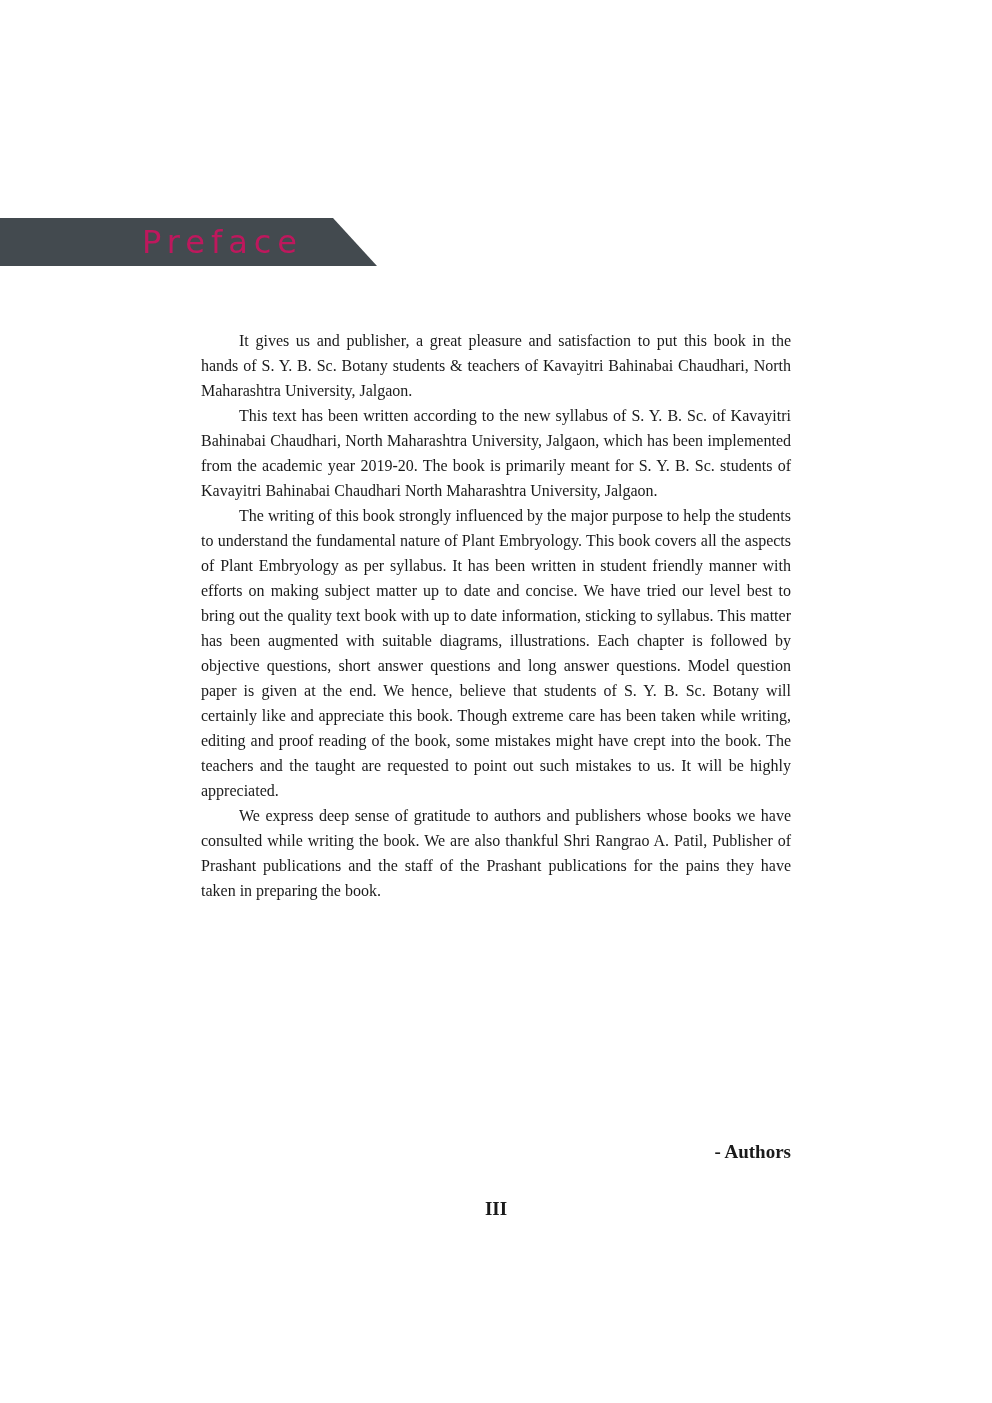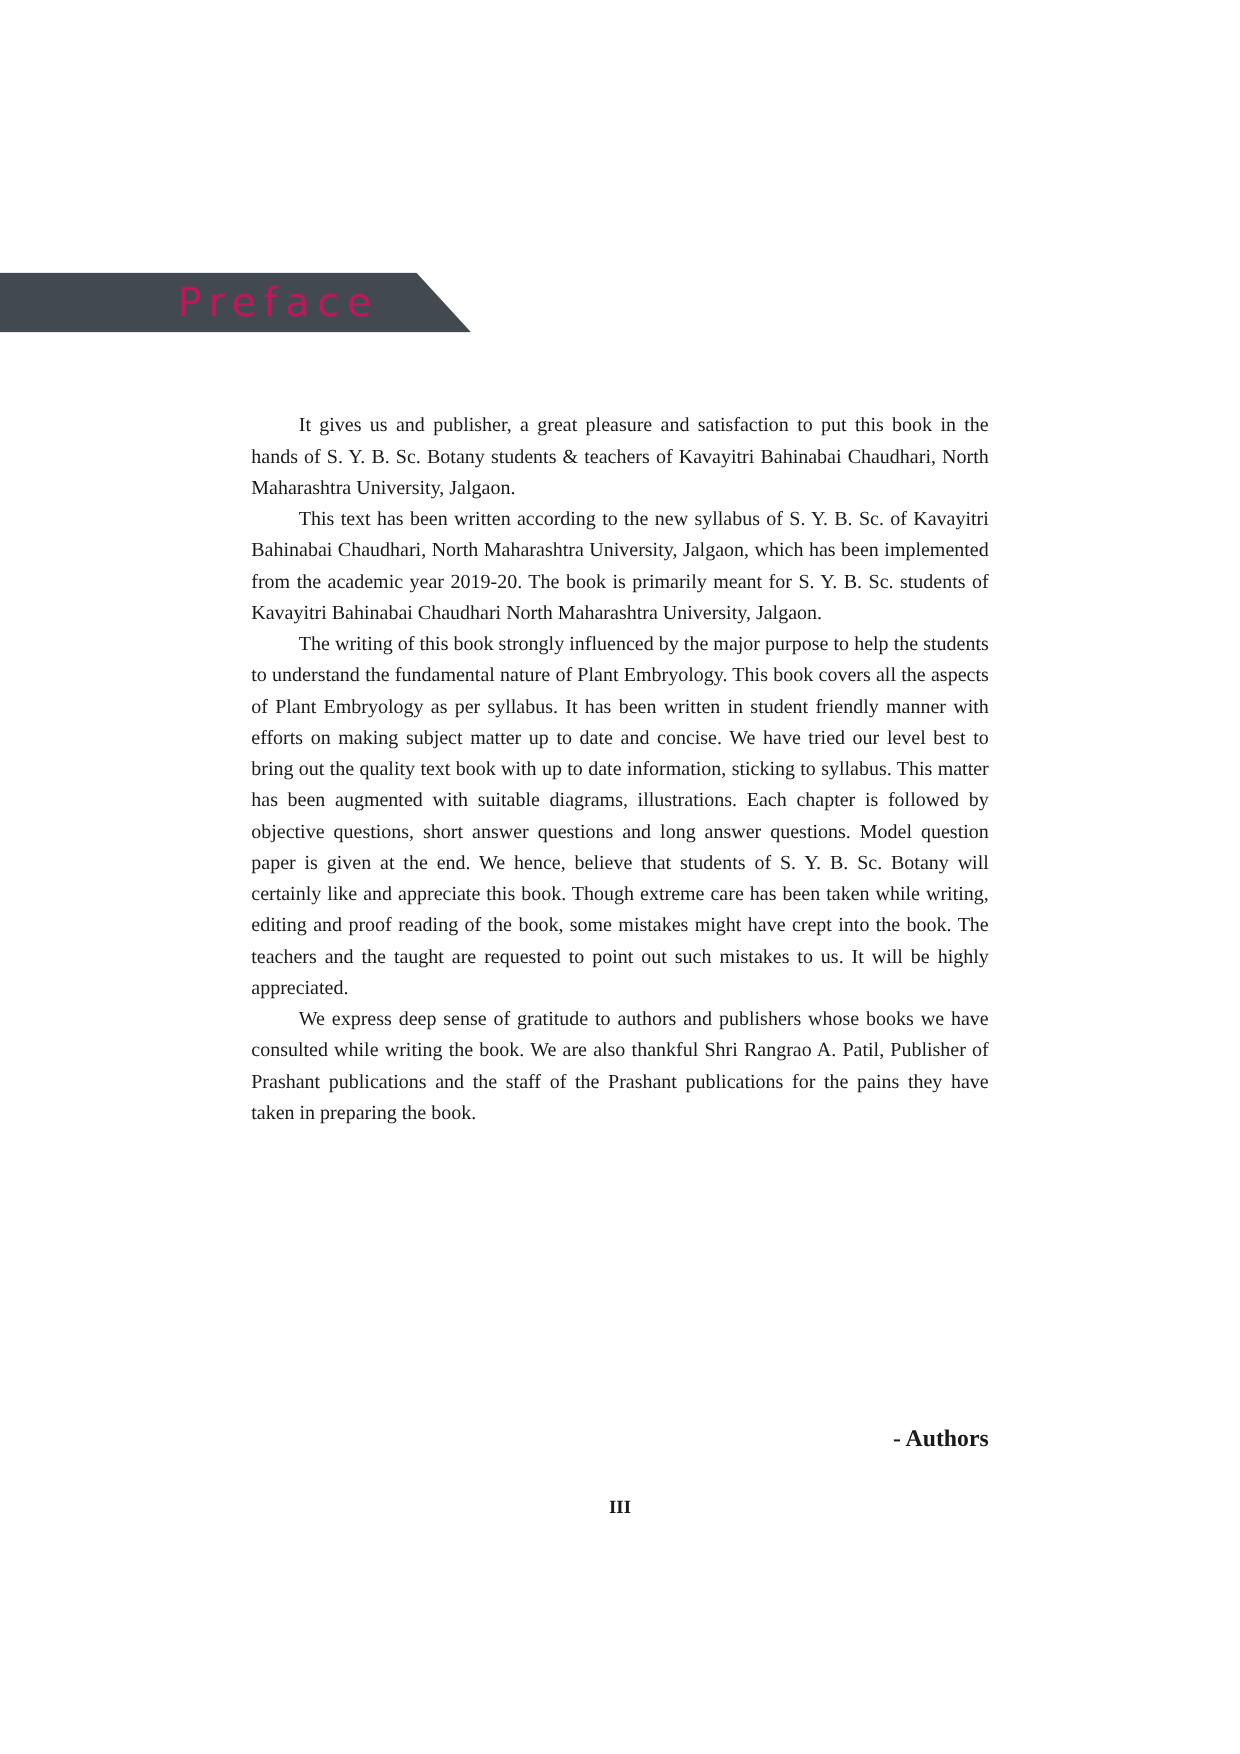--- a/index.html
+++ b/index.html
@@ -21,21 +21,21 @@
   }
   .body-text p { margin:0; text-indent:38px; }
   .signature {
     position:absolute; left:201px; top:1103px; width:590px; text-align:right;
     font-family:"Liberation Serif", serif; font-size:19px; font-weight:bold; color:#1a1a1a;
     line-height:25px;
     margin-top:36px;
   }
   .page-number {
     position:absolute; left:0; width:992px; top:1198px; text-align:center;
-    font-family:"Liberation Serif", serif; font-size:15px; font-weight:bold; color:#1a1a1a;
+    font-family:"Liberation Serif", serif; font-size:19px; font-weight:bold; color:#1a1a1a;
   }
 </style>
 </head>
 <body>
 
 <div class="banner"></div>
 <div class="banner-title">Preface</div>
 
 <div class="body-text">
   <p>It gives us and publisher, a great pleasure and satisfaction to put this book in the hands of S. Y. B. Sc. Botany students &amp; teachers of Kavayitri Bahinabai Chaudhari, North Maharashtra University, Jalgaon.</p>

